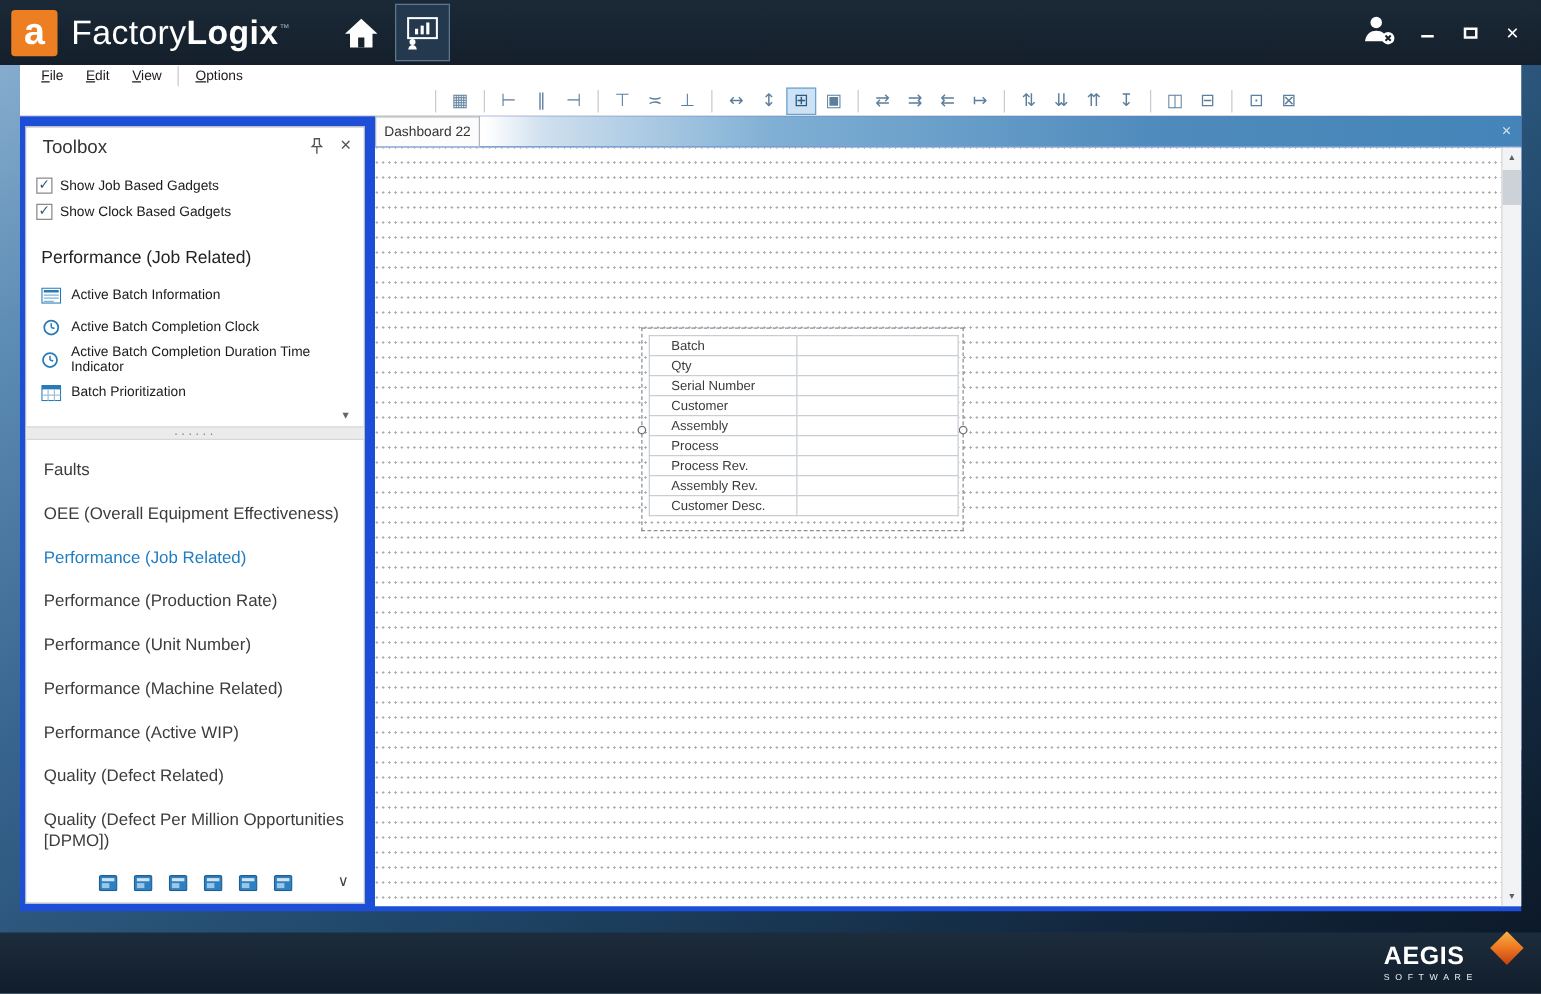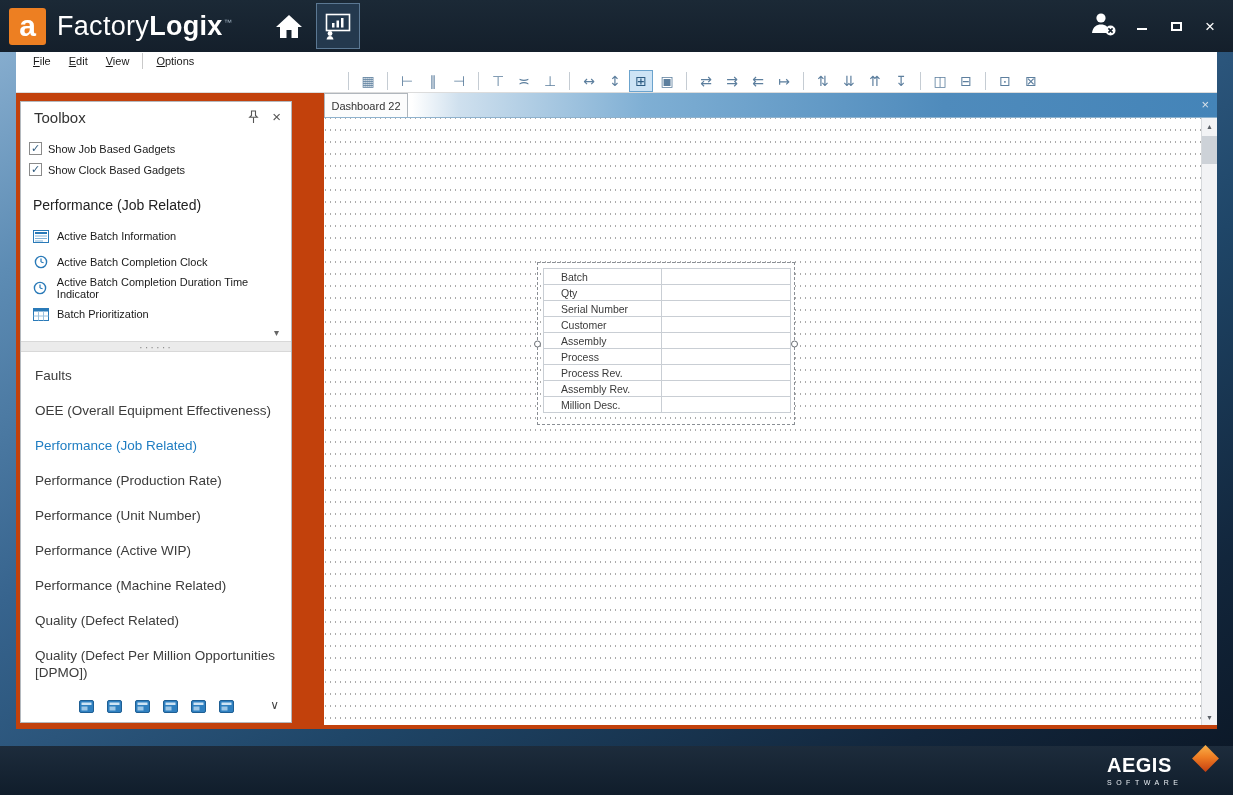--- a/index.html
+++ b/index.html
@@ -34,21 +34,21 @@
   .menu-item { padding:3px 9px; font-size:11px; color:#1a1a1a; cursor:default; }
   .menu-sep { width:1px; height:16px; background:#c9c9c9; margin:0 4px; }
 
   .toolbar { height:29px; display:flex; align-items:center; padding-left:326px; border-bottom:1px solid #dcdcdc;
     font-family:"DejaVu Sans", sans-serif; }
   .tool-sep { width:1px; height:18px; background:#c5ccd3; margin:0 6px; }
   .tool-btn { width:24px; height:22px; margin:0 1px; display:flex; align-items:center; justify-content:center;
     font-size:14px; color:#5d7f9e; cursor:pointer; border:1px solid transparent; }
   .tool-btn.active { background:#cde3f5; border:1px solid #6ba3cd; color:#2d5b82; }
 
-  .main { flex:1; display:flex; background:#c2410c;gap:24px; }
+  .main { flex:1; display:flex; background:#1d4ed8; }
 
   
   .toolbox { width:272px; margin:8px 0 6px 4px; border:1px solid #b4b9be; background:#fff;
     display:flex; flex-direction:column; }
   .tb-header { height:30px; display:flex; align-items:center; padding:0 10px 0 13px; }
   .tb-title { font-size:15px; color:#333; flex:1; }
   .tb-hicons { display:flex; align-items:center; gap:13px; }
   .tb-close { font-size:15px; color:#555; cursor:pointer; line-height:14px; }
   .tb-checks { padding:6px 0 2px 8px; }
   .check-row { height:21px; display:flex; align-items:center; gap:6px; cursor:pointer; }
@@ -274,22 +274,22 @@
         </div>
         <div class="tb-splitter">
           <span class="splitter-dots">······</span>
         </div>
         <div class="tb-cats" id="tb-cats">
             <div class="cat-item">Faults</div>
             <div class="cat-item">OEE (Overall Equipment Effectiveness)</div>
             <div class="cat-item selected">Performance (Job Related)</div>
             <div class="cat-item">Performance (Production Rate)</div>
             <div class="cat-item">Performance (Unit Number)</div>
+            <div class="cat-item">Performance (Machine Related)</div>
             <div class="cat-item">Performance (Active WIP)</div>
-            <div class="cat-item">Performance (Machine Related)</div>
             <div class="cat-item">Quality (Defect Related)</div>
             <div class="cat-item">Quality (Defect Per Million Opportunities [DPMO])</div>
           </div>
         <div class="tb-bottomrow">
           <span id="tb-bottom-icons" style="display:flex;gap:13px;">
               <span class="dash-icon">
                 <svg width="15" height="13" viewBox="0 0 15 13">
                   <rect x="0.5" y="0.5" width="14" height="12" rx="1.5" fill="#2f80c0" stroke="#1f5f94"></rect>
                   <rect x="2.5" y="2.5" width="10" height="2.5" fill="#cfe4f4"></rect>
                   <rect x="2.5" y="6.5" width="6" height="4" fill="#9cc6e6"></rect>
@@ -373,21 +373,21 @@
                 </tr>
                 <tr>
                   <td class="label">Process Rev.</td>
                   <td class="value"></td>
                 </tr>
                 <tr>
                   <td class="label">Assembly Rev.</td>
                   <td class="value"></td>
                 </tr>
                 <tr>
-                  <td class="label">Million Desc.</td>
+                  <td class="label">Customer Desc.</td>
                   <td class="value"></td>
                 </tr>
               </tbody>
           </table>
           <div class="vscroll">
             <div class="sb-btn">▲</div>
             <div class="sb-thumb"></div>
             <div class="sb-btn sb-down">▼</div>
           </div>
         </div>

